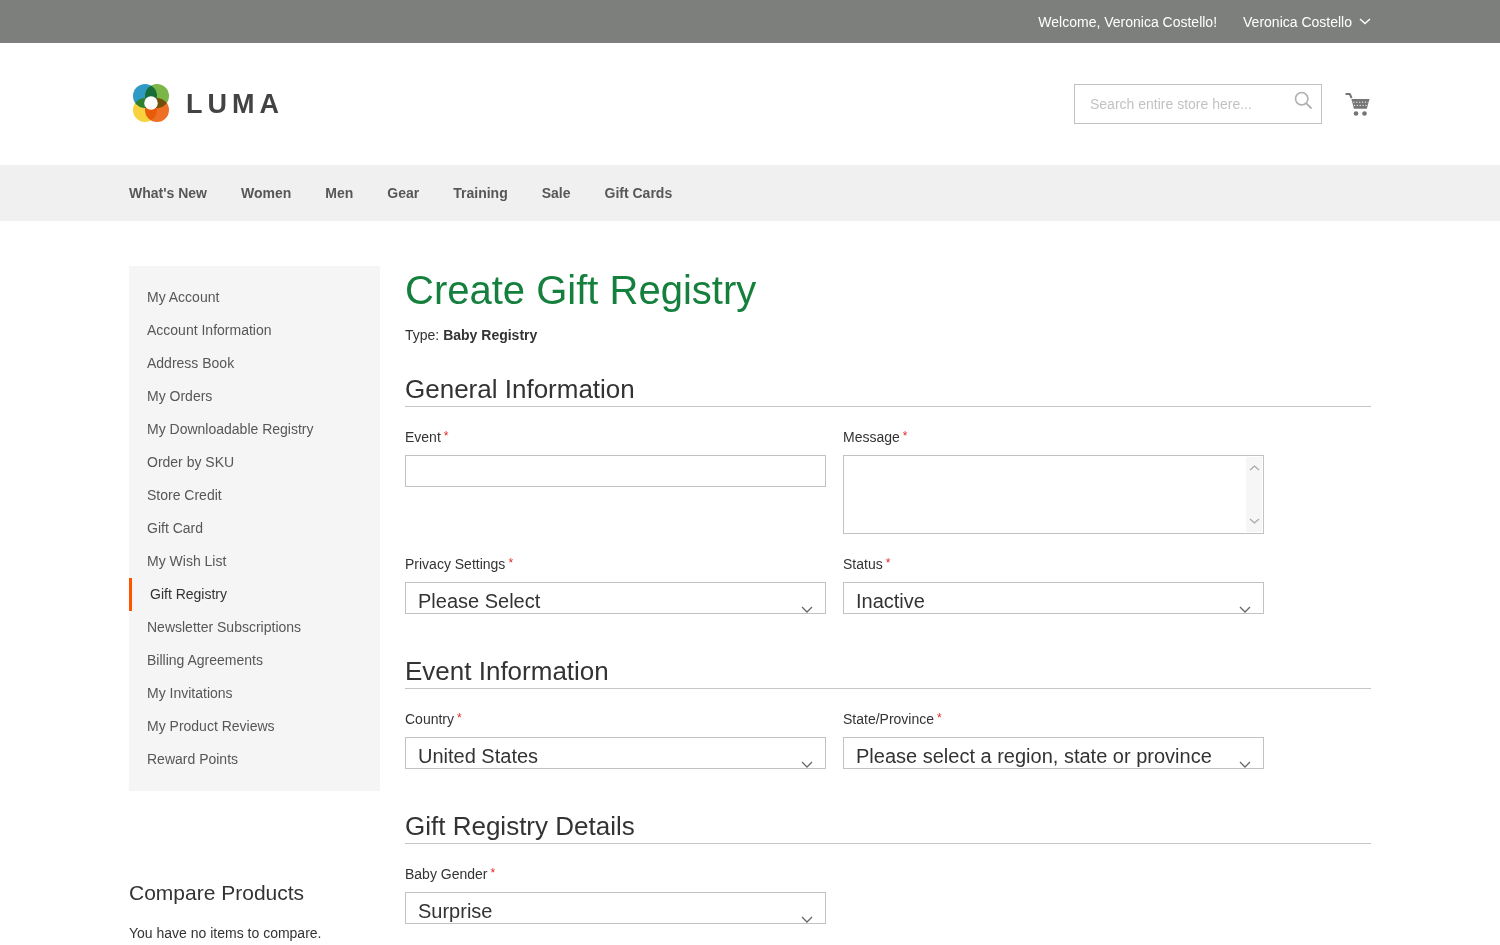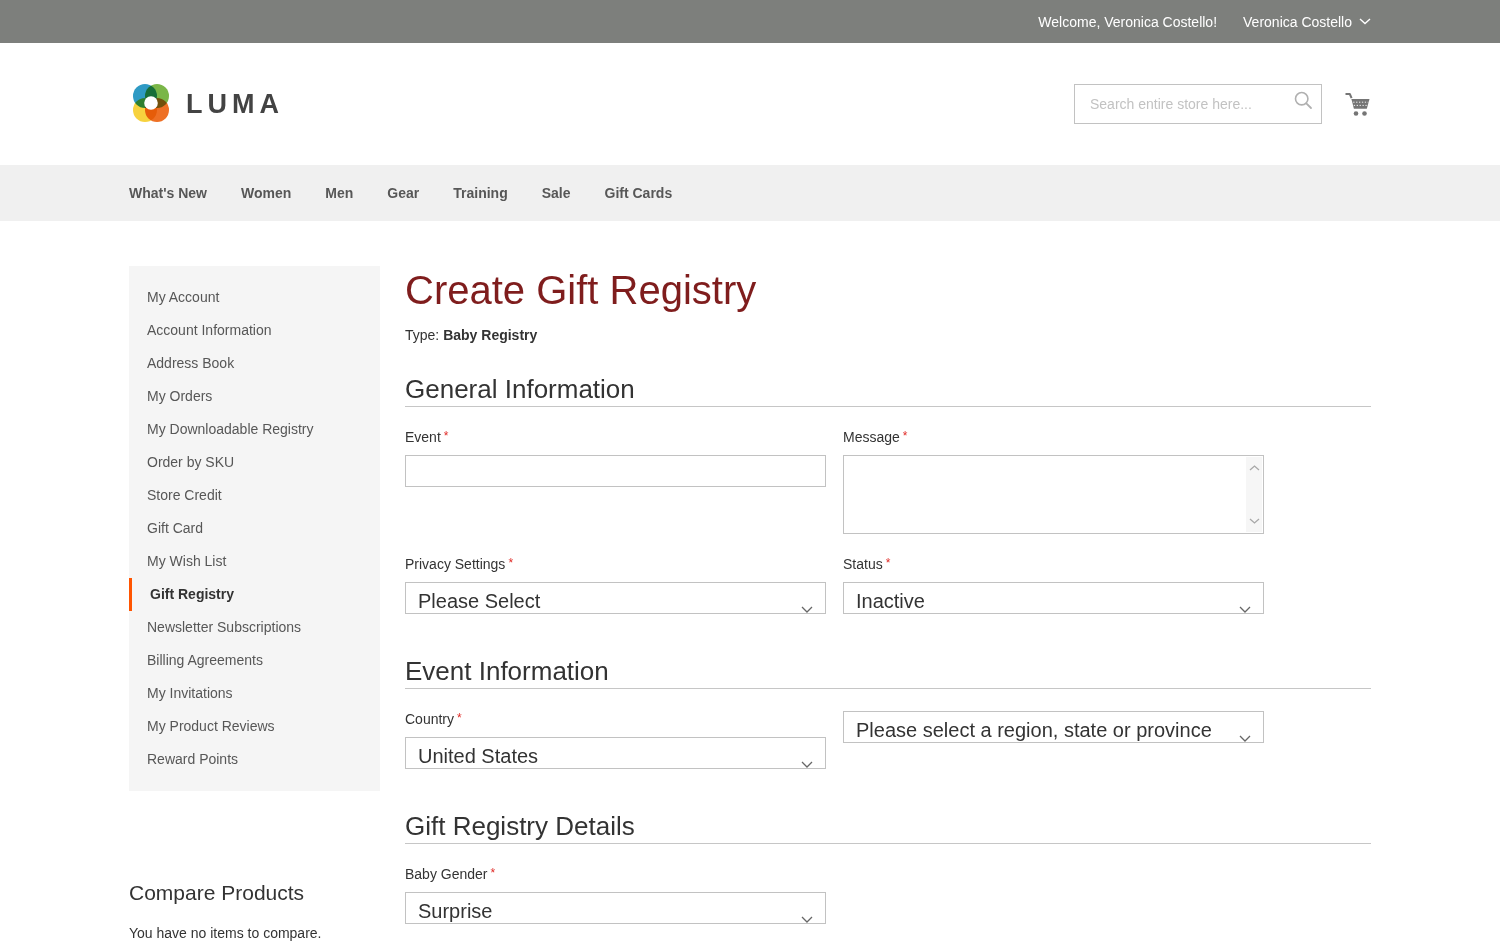--- a/index.html
+++ b/index.html
@@ -40,29 +40,29 @@
   
   .content { display: flex; align-items: flex-start; }
   .sidebar { width: 251px; flex-shrink: 0; margin-top: 45px; }
   .account-nav { list-style: none; margin: 0; padding: 15px 0; background: #f5f5f5; }
   .account-nav li {
     font-size: 14px; line-height: 21px; color: #575757;
     padding: 6px 18px; cursor: pointer;
   }
   .account-nav li.current {
     border-left: 3px solid #ff5501; 
-    font-weight: 700; color: #333;
+    font-weight: 400; color: #333;
   }
   .compare-block { margin-top: 90px; }
   .compare-title { font-size: 21px; font-weight: 300; color: #333; }
   .compare-empty { font-size: 14px; margin: 20px 0 0; color: #333; }
 
   
   .main { flex: 1; margin-left: 25px; margin-top: 47px; }
-  .page-title { font-size: 40px; font-weight: 300; line-height: 1.1; margin: 0; color: #7f1d1d; }
+  .page-title { font-size: 40px; font-weight: 300; line-height: 1.1; margin: 0; color: #15803d; }
   .registry-type { font-size: 14px; margin: 15px 0 0; }
   .registry-type strong { font-weight: 700; }
   .fieldset-heading {
     font-size: 26px; font-weight: 300; color: #333;
     margin: 42px 0 0; padding-bottom: 1px; border-bottom: 1px solid #c6c6c6;
   }
   .fieldset-heading.first { margin-top: 31px; }
   .field-row { display: flex; gap: 17px; margin-top: 22px; }
   .field { width: 421px; }
   .field .label { display: block; font-size: 14px; font-weight: 400; color: #333; margin-bottom: 10px; }
@@ -238,20 +238,23 @@
           <span>Country</span><span class="req">*</span>
         </span>
         <div class="fake-select">
           <span>United States</span>
           <svg width="12" height="7" viewBox="0 0 12 7">
             <polyline points="1,1 6,6 11,1" fill="none" stroke="#666666" stroke-width="1.3"></polyline>
           </svg>
         </div>
       </div>
       <div class="field">
+        <span class="label">
+          <span>State/Province</span><span class="req">*</span>
+        </span>
         <div class="fake-select">
           <span>Please select a region, state or province</span>
           <svg width="12" height="7" viewBox="0 0 12 7">
             <polyline points="1,1 6,6 11,1" fill="none" stroke="#666666" stroke-width="1.3"></polyline>
           </svg>
         </div>
       </div>
     </div>
 
     <h2 class="fieldset-heading">Gift Registry Details</h2>

